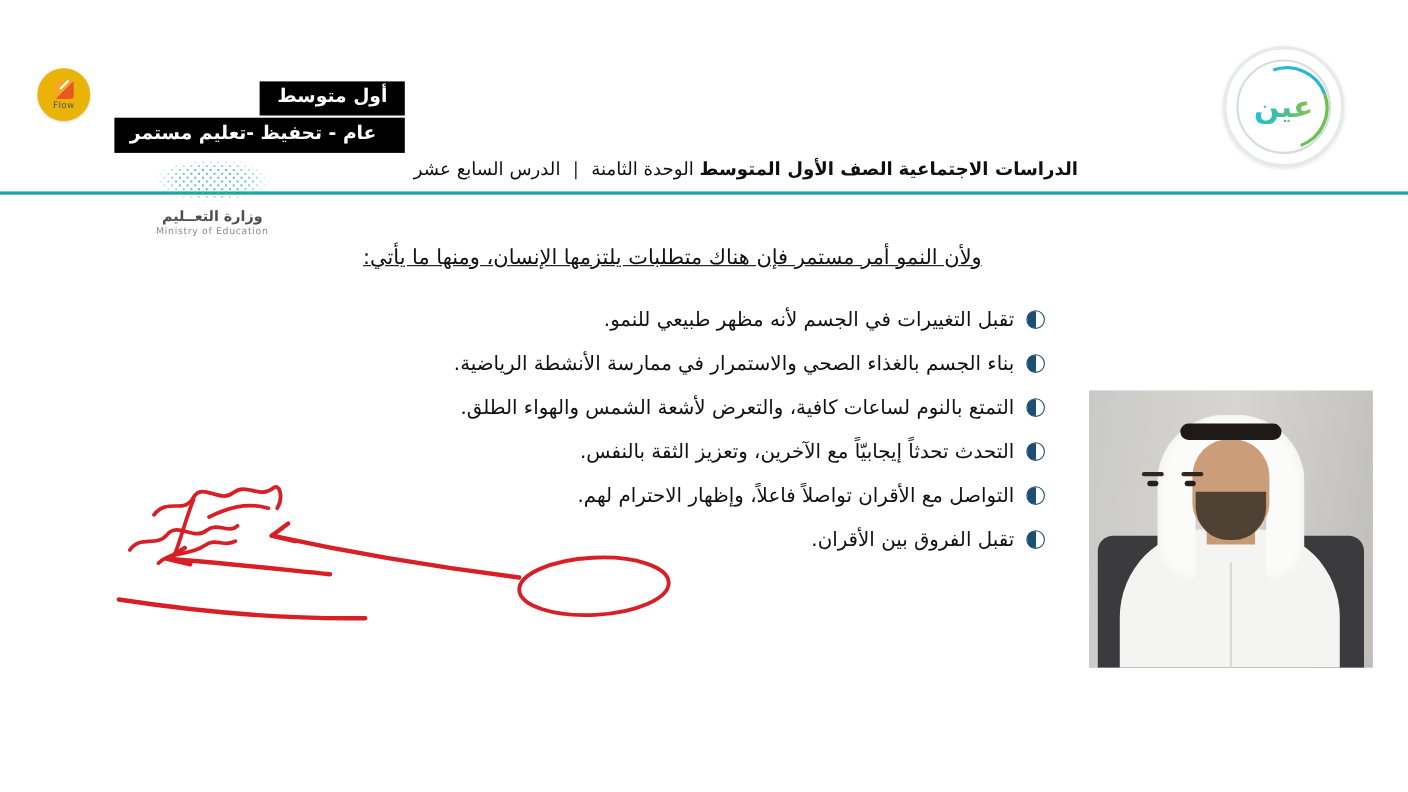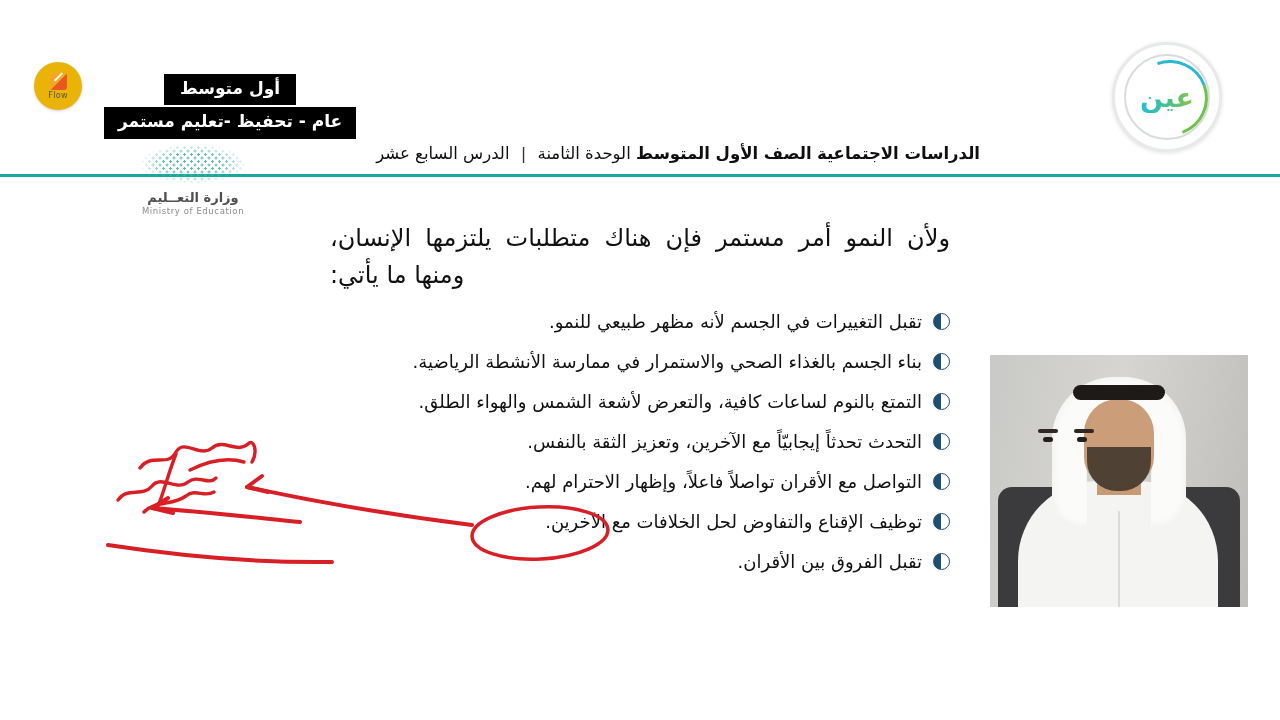--- a/index.html
+++ b/index.html
@@ -54,35 +54,35 @@
     letter-spacing: 0.3px;
   }
 
   
   #tag-group {
     position: absolute;
     left: 104px;
     top: 74px;
     display: flex;
     flex-direction: column;
-    align-items: center;
+    align-items: flex-end;
     gap: 2px;
   }
   .black-tag {
     background: #000000;
     color: #ffffff;
     font-size: 17px;
     font-weight: bold;
     padding: 4px 16px 6px 16px;
     direction: rtl;
     white-space: nowrap;
     line-height: 1.25;
   }
   .black-tag.wide {
-    padding-right: 14px;
+    padding-right: 26px;
     padding-left: 14px;
   }
 
   
   #channel-logo {
     position: absolute;
     right: 58px;
     top: 42px;
     width: 104px;
     height: 104px;
@@ -197,25 +197,26 @@
   #body-text {
     position: absolute;
     right: 330px;
     top: 220px;
     width: 620px;
     direction: rtl;
     text-align: right;
     color: #111;
   }
   #intro-paragraph {
-    font-size: 24px;
+    font-size: 19px;
     line-height: 1.55;
-    margin-bottom: 14px;
+    margin-bottom: 28px;
     text-align: justify;
     text-align-last: left;
+    text-decoration: underline;
   }
   .bullet-row {
     display: flex;
     flex-direction: row;
     align-items: flex-start;
     justify-content: flex-start;
     margin-bottom: 13px;
   }
   .bullet-marker {
     flex: 0 0 auto;
@@ -429,26 +430,20 @@
     <span class="bullet-marker">
         <span class="circ"></span>
       </span>
     <span class="bullet-text">التحدث تحدثاً إيجابيّاً مع الآخرين، وتعزيز الثقة بالنفس.</span>
   </div>
   <div class="bullet-row">
     <span class="bullet-marker">
         <span class="circ"></span>
       </span>
     <span class="bullet-text">التواصل مع الأقران تواصلاً فاعلاً، وإظهار الاحترام لهم.</span>
-  </div>
-  <div class="bullet-row">
-    <span class="bullet-marker">
-        <span class="circ"></span>
-      </span>
-    <span class="bullet-text">توظيف الإقناع والتفاوض لحل الخلافات مع الآخرين.</span>
   </div>
   <div class="bullet-row">
     <span class="bullet-marker">
         <span class="circ"></span>
       </span>
     <span class="bullet-text">تقبل الفروق بين الأقران.</span>
   </div>
 </div>
 
 <div id="teacher-video">

